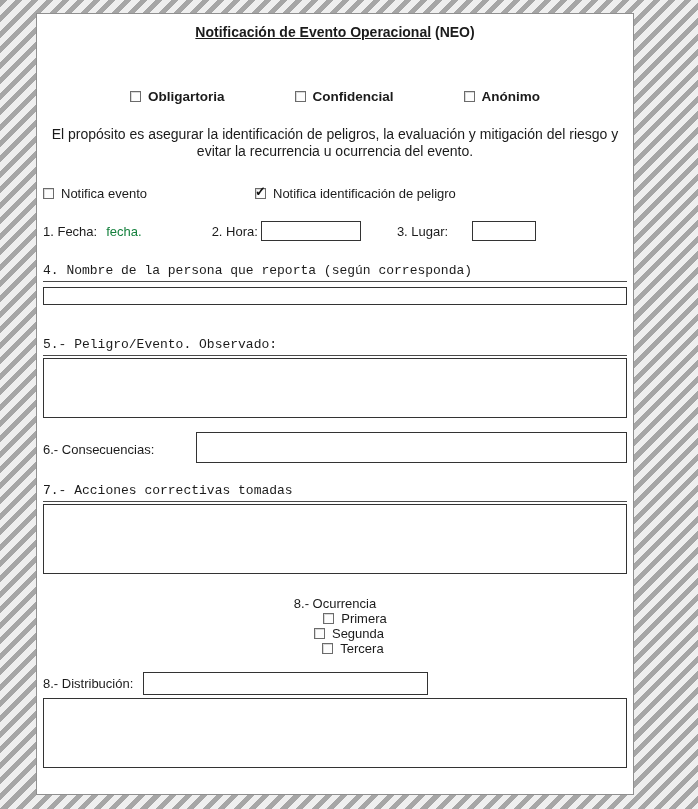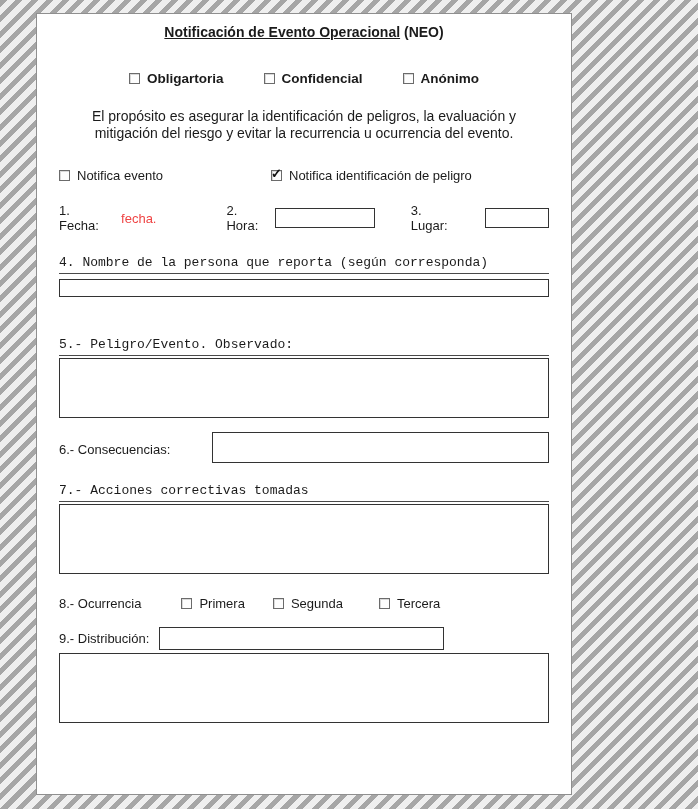--- a/index.html
+++ b/index.html
@@ -6,76 +6,76 @@
   html, body { width: 698px; height: 809px; }
   body {
     font-family: "Liberation Sans", sans-serif;
     background: repeating-linear-gradient(135deg, #a6a6a6 0px, #a6a6a6 5px, #efefef 5px, #efefef 11px);
     position: relative;
     color: #1b1b1b;
   }
   .page {
     position: absolute;
     left: 36px; top: 13px;
-    width: 536px; height: 782px;
+    width: 598px; height: 782px;
     background: #ffffff;
     border: 1px solid #8f8f8f;
-    padding: 10px 22px;
+    padding: 10px 6px;
     font-size: 13px;
     overflow: hidden;
   }
   .title { text-align: center; font-weight: bold; font-size: 14px; line-height: 17px; }
   .title .u { text-decoration: underline; }
   .subtitle { text-align: center; font-weight: bold; font-size: 13.5px; margin-top: 3px; line-height: 17px; }
 
   .cb-row { display: flex; align-items: center; }
-  .cb-row-1 { margin-top: 30px; justify-content: center; gap: 40px; }
+  .cb-row-1 { margin-top: 48px; justify-content: center; gap: 70px; }
   .cb { display: inline-flex; align-items: center; gap: 7px; cursor: default; }
   .cb .box {
     width: 11px; height: 11px; flex: none;
     border: 1px solid #6b6b6b; background: #fdfdfd;
     box-shadow: inset 1px 1px 0 #d9d9d9;
     position: relative;
   }
   .cb .box.checked::after {
     content: "✓";
     position: absolute; left: -1px; top: -5px;
     font-size: 13px; font-weight: bold; color: #111;
   }
   .cb-row-1 .cb-label { font-weight: bold; font-size: 13.5px; }
 
   .purpose { margin: 22px auto 0; text-align: center; font-size: 14px; line-height: 17px; }
 
   .notify-row { margin-top: 26px; }
   .notify-row .cb + .cb { margin-left: 108px; }
 
   .date-row { margin-top: 20px; display: flex; align-items: center; }
-  .muted { color: #ef4444; margin-left: 9px; }
+  .muted { color: #15803d; margin-left: 9px; }
   .lbl-hora { margin-left: 70px; }
   .lbl-lugar { margin-left: 36px; }
   .ibox { border: 1px solid #333; background: #fff; font: inherit; padding: 0 3px; }
   .ibox.hora { width: 100px; height: 20px; margin-left: 3px; }
   .ibox.lugar { width: 64px; height: 20px; margin-left: 24px; }
 
   .ruled { border-bottom: 1px solid #4a4a4a; padding-bottom: 3px; width: 100%; font-family: Liberation Mono, monospace; }
   .ruled.nombre { margin-top: 22px; }
   .ibox.nombre { margin-top: 5px; width: 100%; height: 18px; display: block; }
 
-  .ruled.peligro { margin-top: 40px; }
+  .ruled.peligro { margin-top: 32px; }
   textarea { border: 1px solid #333; background: #fff; font: inherit; resize: none; display: block; width: 100%; padding: 2px 4px; }
   textarea.peligro { margin-top: 2px; height: 60px; }
 
   .consec-row { margin-top: 14px; display: flex; align-items: flex-end; }
   .consec-row .lbl { padding-bottom: 6px; white-space: nowrap; }
   .ibox.consec { flex: 1; margin-left: 42px; height: 31px; }
 
   .ruled.acciones { margin-top: 20px; }
   textarea.acciones { margin-top: 2px; height: 70px; }
 
-  .ocurrencia-row { margin-top: 22px; display: flex; align-items: center; }
+  .ocurrencia-row { margin-top: 22px; display: flex; align-items: center; flex-direction: column; }
   .ocurrencia-row .lbl { white-space: nowrap; }
   .ocurrencia-row .cb.c1 { margin-left: 40px; }
   .ocurrencia-row .cb.c2 { margin-left: 28px; text-align: center; }
   .ocurrencia-row .cb.c3 { margin-left: 36px; }
 
   .distribucion-row { margin-top: 16px; display: flex; align-items: center; }
   .ibox.distribucion { width: 285px; height: 23px; margin-left: 10px; }
 
   .ruled.comentarios { margin-top: 32px; }
   textarea.comentarios { margin-top: 3px; height: 70px; }
@@ -148,19 +148,19 @@
       <span class="box"></span>
       <span class="cb-label">Segunda</span>
     </label>
     <label class="cb c3">
       <span class="box"></span>
       <span class="cb-label">Tercera</span>
     </label>
   </div>
 
   <div class="distribucion-row">
-    <span class="lbl">9.- Distribución:</span>
+    <span class="lbl">8.- Distribución:</span>
     <input type="text" class="ibox distribucion" value="" style="">
   </div>
 
   <textarea class="comentarios" style=""></textarea>
 
 </div>
 
 </body></html>

